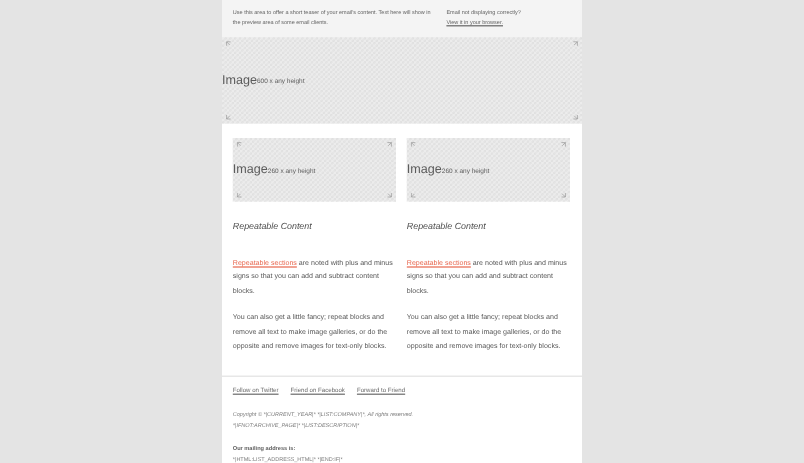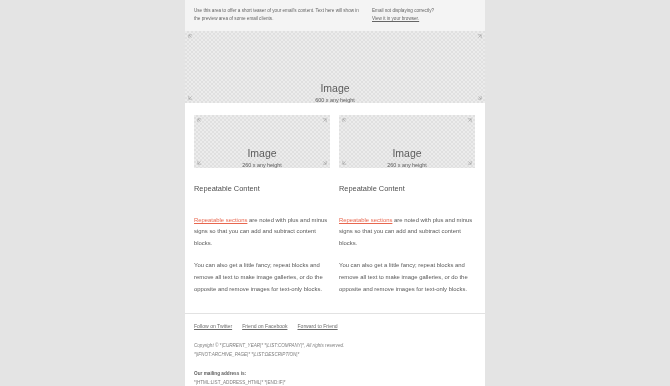--- a/index.html
+++ b/index.html
@@ -58,23 +58,23 @@
   
   .img-ph {
     position: relative;
     background-color: #ececec;
     background-image:
       linear-gradient(45deg, #e0e0e0 25%, transparent 25%, transparent 75%, #e0e0e0 75%),
       linear-gradient(45deg, #e0e0e0 25%, transparent 25%, transparent 75%, #e0e0e0 75%);
     background-size: 4px 4px;
     background-position: 0 0, 2px 2px;
     display: flex;
-    flex-direction: column;
+    flex-direction: row;
     align-items: center;
-    justify-content: flex-end;
+    justify-content: flex-start;
     box-sizing: border-box;
   }
   .img-ph-title {
     font-size: 10.5px;
     color: #5c5c5c;
     line-height: 1.25;
   }
   .img-ph-sub {
     font-size: 5.4px;
     color: #5c5c5c;
@@ -114,20 +114,21 @@
   .col {
     width: 136px;
     box-sizing: border-box;
   }
   .col-img {
     width: 136px;
     height: 53px;
   }
   .col-heading {
     font-size: 7.4px;
+    font-style: italic;
     color: #4f4f4f;
     margin: 17px 0 21px 0;
     line-height: 1.2;
   }
   .col-para {
     font-size: 5.9px;
     line-height: 1.95;
     color: #585858;
     margin: 0 0 11px 0;
   }

